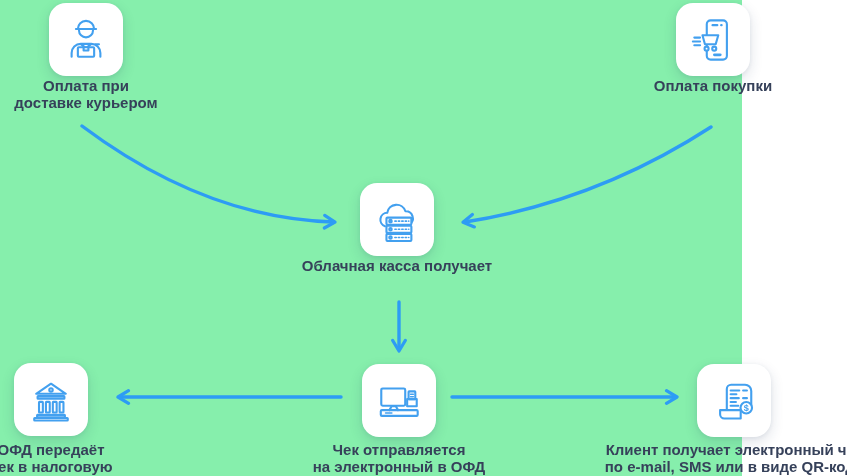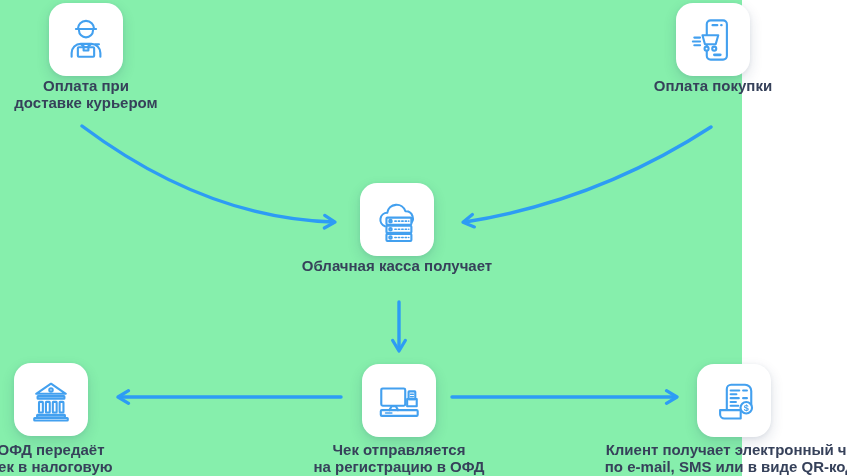--- a/index.html
+++ b/index.html
@@ -126,21 +126,21 @@
         <path d="M14 33.5 L16.3 29.5 h4.4 L23 33.5"></path>
         <rect x="34" y="14" width="7" height="8" rx="0.5"></rect>
         <path d="M36 17 h3 M36 19.5 h3" stroke-width="1.5"></path>
         <path d="M32.5 22 h10 v7.5 h-10 z"></path>
         <rect x="5" y="33.5" width="38.5" height="6" rx="1.2"></rect>
         <path d="M10 36.5 h6.5" stroke-width="1.7"></path>
       </svg>
     </div>
     <div class="label" style="margin-top:4px;">
       <div>Чек отправляется</div>
-      <div>на регистрацию в ОФД</div>
+      <div>на электронный в ОФД</div>
     </div>
   </div>
 
   <div class="node" style="left:609px;top:364px;">
     <div class="card">
       <svg class="icon" width="46" height="46" viewBox="0 0 48 48" fill="none" stroke="#43a0ef" stroke-width="2.2" stroke-linecap="round" stroke-linejoin="round">
         <path d="M16.5 36 V11.5 a4.5 4.5 0 0 1 4.5 -4.5 h14.5 a6.5 6.5 0 0 1 6.5 6.5 v17"></path>
         <path d="M20.5 13 h9 M33.5 13 h4 M20.5 17 h6 M20.5 21 h8.5 M33.5 21 h4 M20.5 25 h5.5 M20.5 29 h8"></path>
         <path d="M9.5 33.5 h21.5 v8.7 H14 a4.5 4.5 0 0 1 -4.5 -4.5 z" fill="#fff"></path>
         <circle cx="36.8" cy="31" r="6" fill="#fff"></circle>

